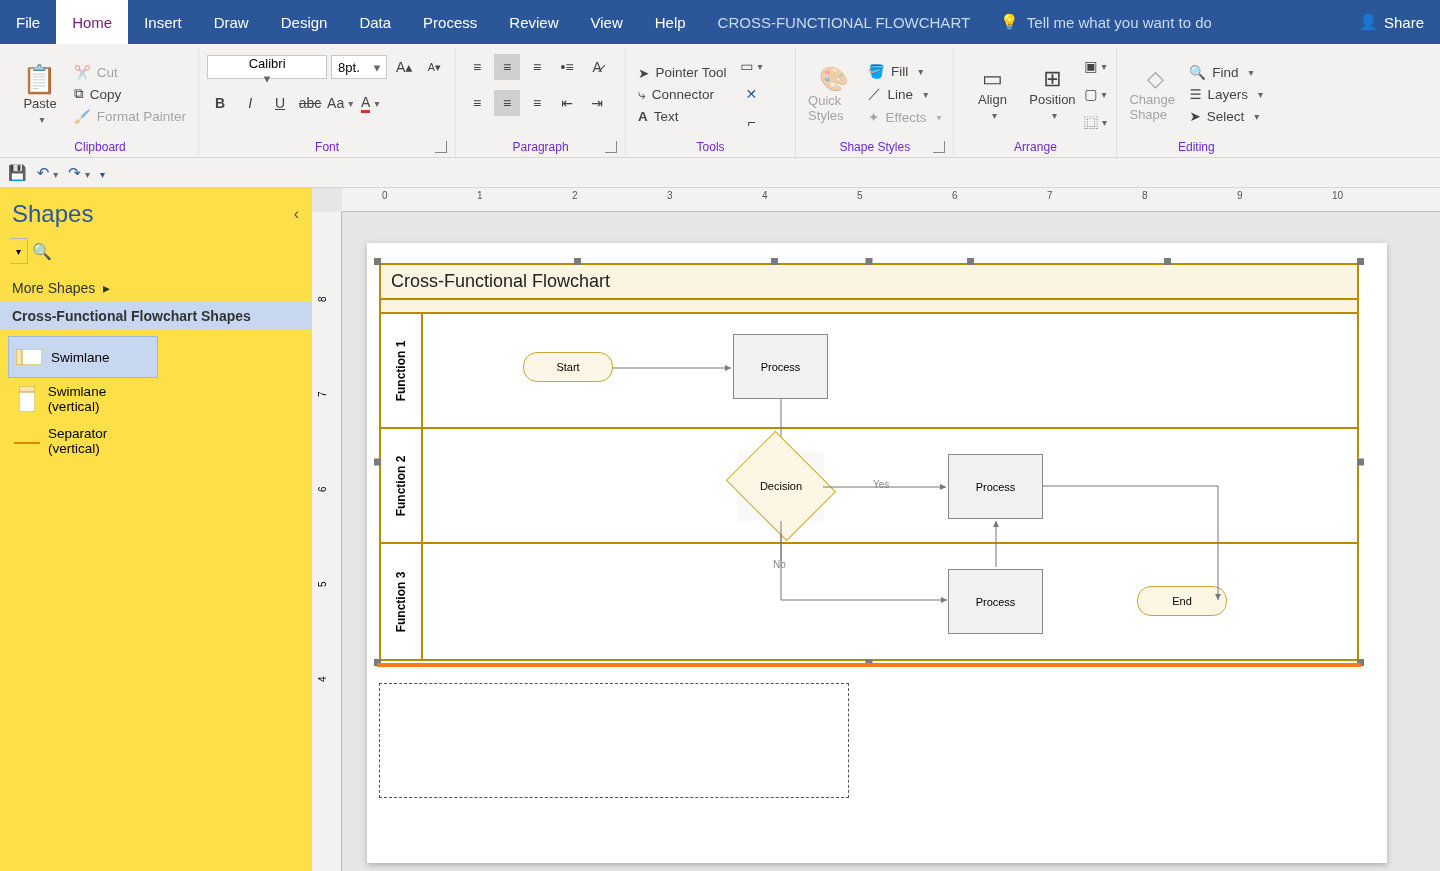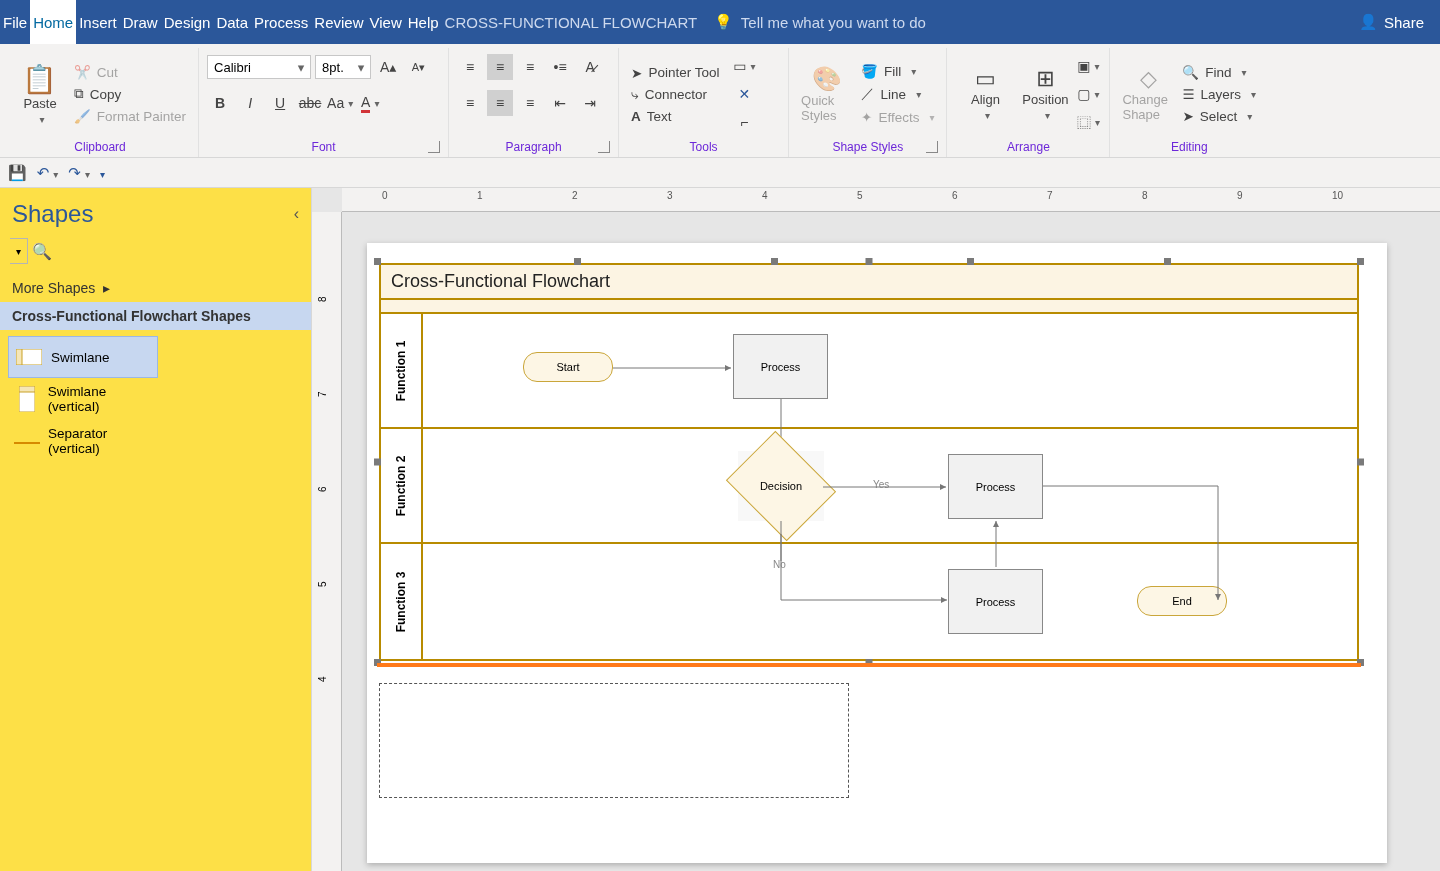--- a/index.html
+++ b/index.html
@@ -1,21 +1,21 @@
 <!DOCTYPE html>
 <html><head>
 <meta charset="utf-8">
 <style>
 * { box-sizing: border-box; margin: 0; padding: 0; font-family: "Segoe UI", Arial, sans-serif; }
 body { background: #f3f2f1; width: 1440px; height: 871px; overflow: hidden; user-select: none; }
 
 
 .menubar { display: flex; align-items: center; height: 44px; background: linear-gradient(#2b579a,#2b579a); color: #fff; font-size: 15px; }
-.menubar .tab { padding: 0 3px; height: 100%; display: flex; align-items: center; cursor: pointer; }
-.menubar .tab.active { background: #fff; color: #0369a1; }
+.menubar .tab { padding: 0 16px; height: 100%; display: flex; align-items: center; cursor: pointer; }
+.menubar .tab.active { background: #fff; color: #701a75; }
 .menubar .doc { color: #cdd9ee; }
 .menubar .tellme { display:flex; align-items:center; gap:8px; color:#cdd9ee; padding:0 14px;}
 .menubar .share { margin-left: auto; padding: 0 16px; display:flex; align-items:center; gap:6px; cursor:pointer;}
 
 
 .ribbon { background: #f3f2f1; border-bottom: 1px solid #d7d7d7; display:flex; height:114px; padding:4px 2px 0 2px; }
 .group { border-right:1px solid #e1e1e1; padding:2px 8px 0 8px; display:flex; flex-direction:column; height:100%; }
 .group .controls { flex:1; display:flex; }
 .group .label { text-align:center; font-size:12px; color:#6d28d9; padding:2px 0 3px 0; position:relative;}
 .group .dlaunch { position:absolute; right:0; bottom:4px; width:12px; height:12px; border:1px solid #888; border-top:none; border-left:none;}
@@ -129,21 +129,21 @@
             <span>Format Painter</span>
           </div>
       </div>
     </div>
     <div class="label">Clipboard</div>
   </div>
 
   <div class="group" style="min-width:250px;">
     <div class="controls stackv" style="gap:10px; padding-top:4px;">
       <div class="btnrow">
-        <div class="combo" style="width:104px;">
+        <div class="combo" style="width:120px;flex-direction:column;">
             <span class="val">Calibri</span>
             <span class="dd">▾</span>
           </div>
         <div class="combo" style="width:56px;">
             <span class="val">8pt.</span>
             <span class="dd">▾</span>
           </div>
         <div class="toolbtn" title="grow">
             <span>A▴</span>
           </div>

